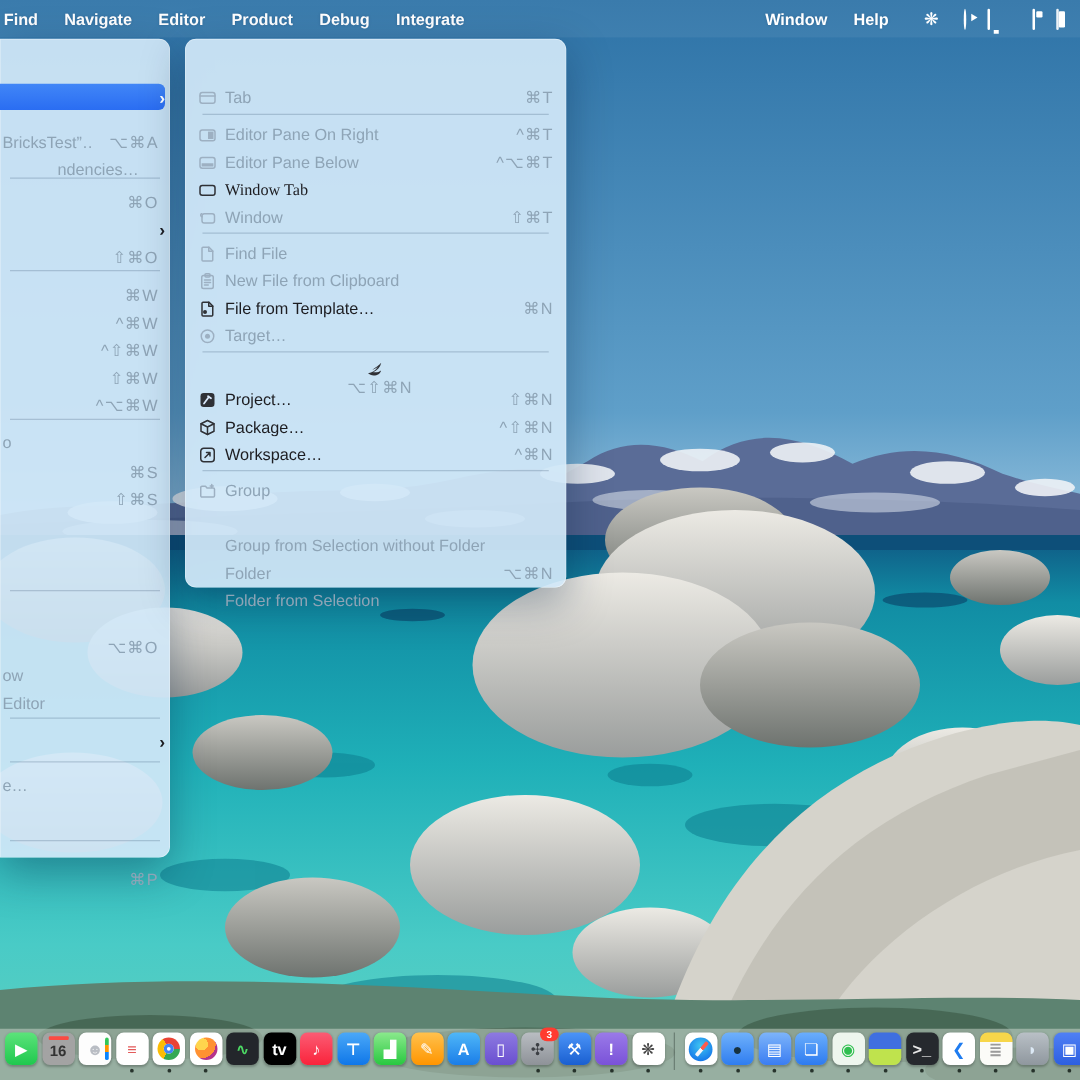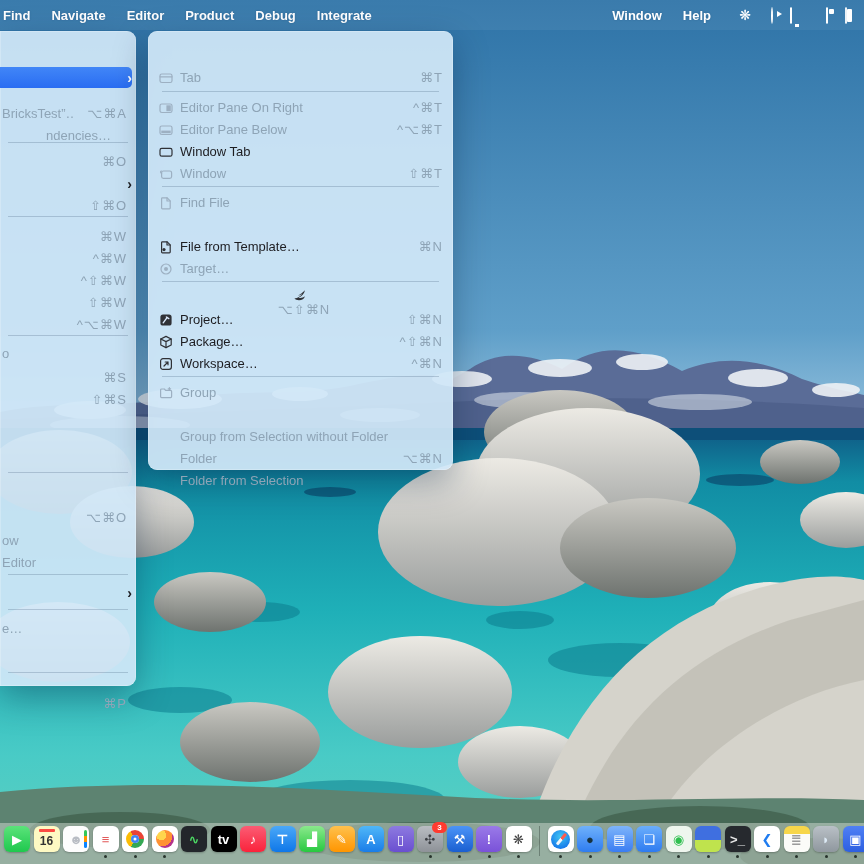--- a/index.html
+++ b/index.html
@@ -62,21 +62,21 @@
   .d-chrome{background:#fff;}
   .d-chrome::before{content:"";position:absolute;inset:4px;border-radius:50%;
     background:conic-gradient(from -30deg,#ea4335 0 33%,#34a853 0 66%,#fbbc05 0 100%);}
   .d-chrome::after{content:"";position:absolute;left:9px;top:9px;width:8px;height:8px;border-radius:50%;background:#fff;box-shadow:inset 0 0 0 2.5px #4285f4;}
   .d-firefox{background:#fff;}
   .d-firefox::before{content:"";position:absolute;inset:4px;border-radius:50%;background:radial-gradient(circle at 30% 30%,#ffd54d 0 28%,#ff9132 28% 62%,#b5338a 62% 82%,#2b3a8e 82% 100%);}
   .d-safari{background:#fff;}
   .d-safari::before{content:"";position:absolute;inset:3.5px;border-radius:50%;background:radial-gradient(circle at 50% 35%,#3fc6f2,#0b63e8);}
   .d-safari::after{content:"";position:absolute;left:12px;top:6px;width:2.5px;height:14px;background:linear-gradient(180deg,#ff5b4d 50%,#f5f7fa 50%);transform:rotate(40deg);border-radius:1px;}
   .d-notes{background:linear-gradient(180deg,#f7d64a 0 30%,#fbfbf8 30% 100%);}
-  .d-cal{background:#fef9c3;position:relative;}
+  .d-cal{background:#a3a3a3;position:relative;}
   .d-cal .dg{color:#333;font-size:12px;font-weight:700;margin-top:4px;}
   .d-cal::before{content:"";position:absolute;top:3px;left:5px;right:5px;height:3px;background:#fb4b43;border-radius:1px;}
   .d-android{background:linear-gradient(180deg,#3f6fe0 0 52%,#bfe34d 52% 100%);}
   .d-contacts{background:#fdfdfd;}
   .d-contacts::after{content:"";position:absolute;right:2.5px;top:4px;bottom:4px;width:3px;border-radius:1.5px;
     background:linear-gradient(180deg,#34c759 0 33%,#ff9500 33% 66%,#0a84ff 66% 100%);}
 </style>
 </head>
 <body>
 
@@ -309,21 +309,21 @@
       <div class="mrow dis" style="top: 88px;">
         <span class="micon">
           <svg viewBox="0 0 14 14">
             <rect x="1" y="3" width="12" height="8.5" rx="1.8" stroke="currentColor" stroke-width="1.2" fill="none" stroke-linejoin="round" stroke-linecap="round"></rect>
             <rect x="2.3" y="7.6" width="9.4" height="2.6" fill="currentColor"></rect>
           </svg>
         </span>
         <span class="mlabel">Editor Pane Below</span>
         <span class="mshort">^⌥⌘T</span>
       </div>
-      <div class="mrow" style="top: 110px;">
+      <div class="mrow" style="top: 110px; font-family: Liberation Serif, serif;">
         <span class="micon">
           <svg viewBox="0 0 14 14">
             <rect x="1" y="3.4" width="12" height="7.8" rx="1.8" stroke="currentColor" stroke-width="1.2" fill="none" stroke-linejoin="round" stroke-linecap="round"></rect>
           </svg>
         </span>
         <span class="mlabel">Window Tab</span>
       </div>
       <div class="mrow dis" style="top: 132px;">
         <span class="micon">
           <svg viewBox="0 0 14 14">
@@ -336,20 +336,30 @@
       </div>
       <div class="msep" style="top: 155px;"></div>
       <div class="mrow dis" style="top: 161px;">
         <span class="micon">
           <svg viewBox="0 0 14 14">
             <path d="M3.4,1.8 h4.8 l3,3 V12 a0.8,0.8 0 0 1 -0.8,0.8 H3.4 a0.8,0.8 0 0 1 -0.8,-0.8 V2.6 a0.8,0.8 0 0 1 0.8,-0.8 Z" stroke="currentColor" stroke-width="1.2" fill="none" stroke-linejoin="round" stroke-linecap="round"></path>
             <path d="M8,1.8 V5 h3.2" stroke="currentColor" stroke-width="1.2" fill="none" stroke-linejoin="round" stroke-linecap="round"></path>
           </svg>
         </span>
         <span class="mlabel">Find File</span>
+      </div>
+      <div class="mrow dis" style="top: 183px;">
+        <span class="micon">
+          <svg viewBox="0 0 14 14">
+            <rect x="2.4" y="2.4" width="9.2" height="10.4" rx="1.4" stroke="currentColor" stroke-width="1.2" fill="none" stroke-linejoin="round" stroke-linecap="round"></rect>
+            <rect x="5" y="1" width="4" height="2.6" rx="0.8" stroke="currentColor" stroke-width="1.2" fill="none" stroke-linejoin="round" stroke-linecap="round"></rect>
+            <path d="M4.6,6 h4.8 M4.6,8 h4.8 M4.6,10 h3" stroke="currentColor" stroke-width="1.2" fill="none" stroke-linejoin="round" stroke-linecap="round"></path>
+          </svg>
+        </span>
+        <span class="mlabel">New File from Clipboard</span>
       </div>
       <div class="mrow" style="top: 205px;">
         <span class="micon">
           <svg viewBox="0 0 14 14">
             <path d="M3.4,1.8 h4.8 l3,3 V12 a0.8,0.8 0 0 1 -0.8,0.8 H3.4 a0.8,0.8 0 0 1 -0.8,-0.8 V2.6 a0.8,0.8 0 0 1 0.8,-0.8 Z" stroke="currentColor" stroke-width="1.2" fill="none" stroke-linejoin="round" stroke-linecap="round"></path>
             <path d="M8,1.8 V5 h3.2" stroke="currentColor" stroke-width="1.2" fill="none" stroke-linejoin="round" stroke-linecap="round"></path>
             <circle cx="5" cy="9.6" r="1.6" fill="currentColor"></circle>
           </svg>
         </span>
         <span class="mlabel">File from Template…</span>

